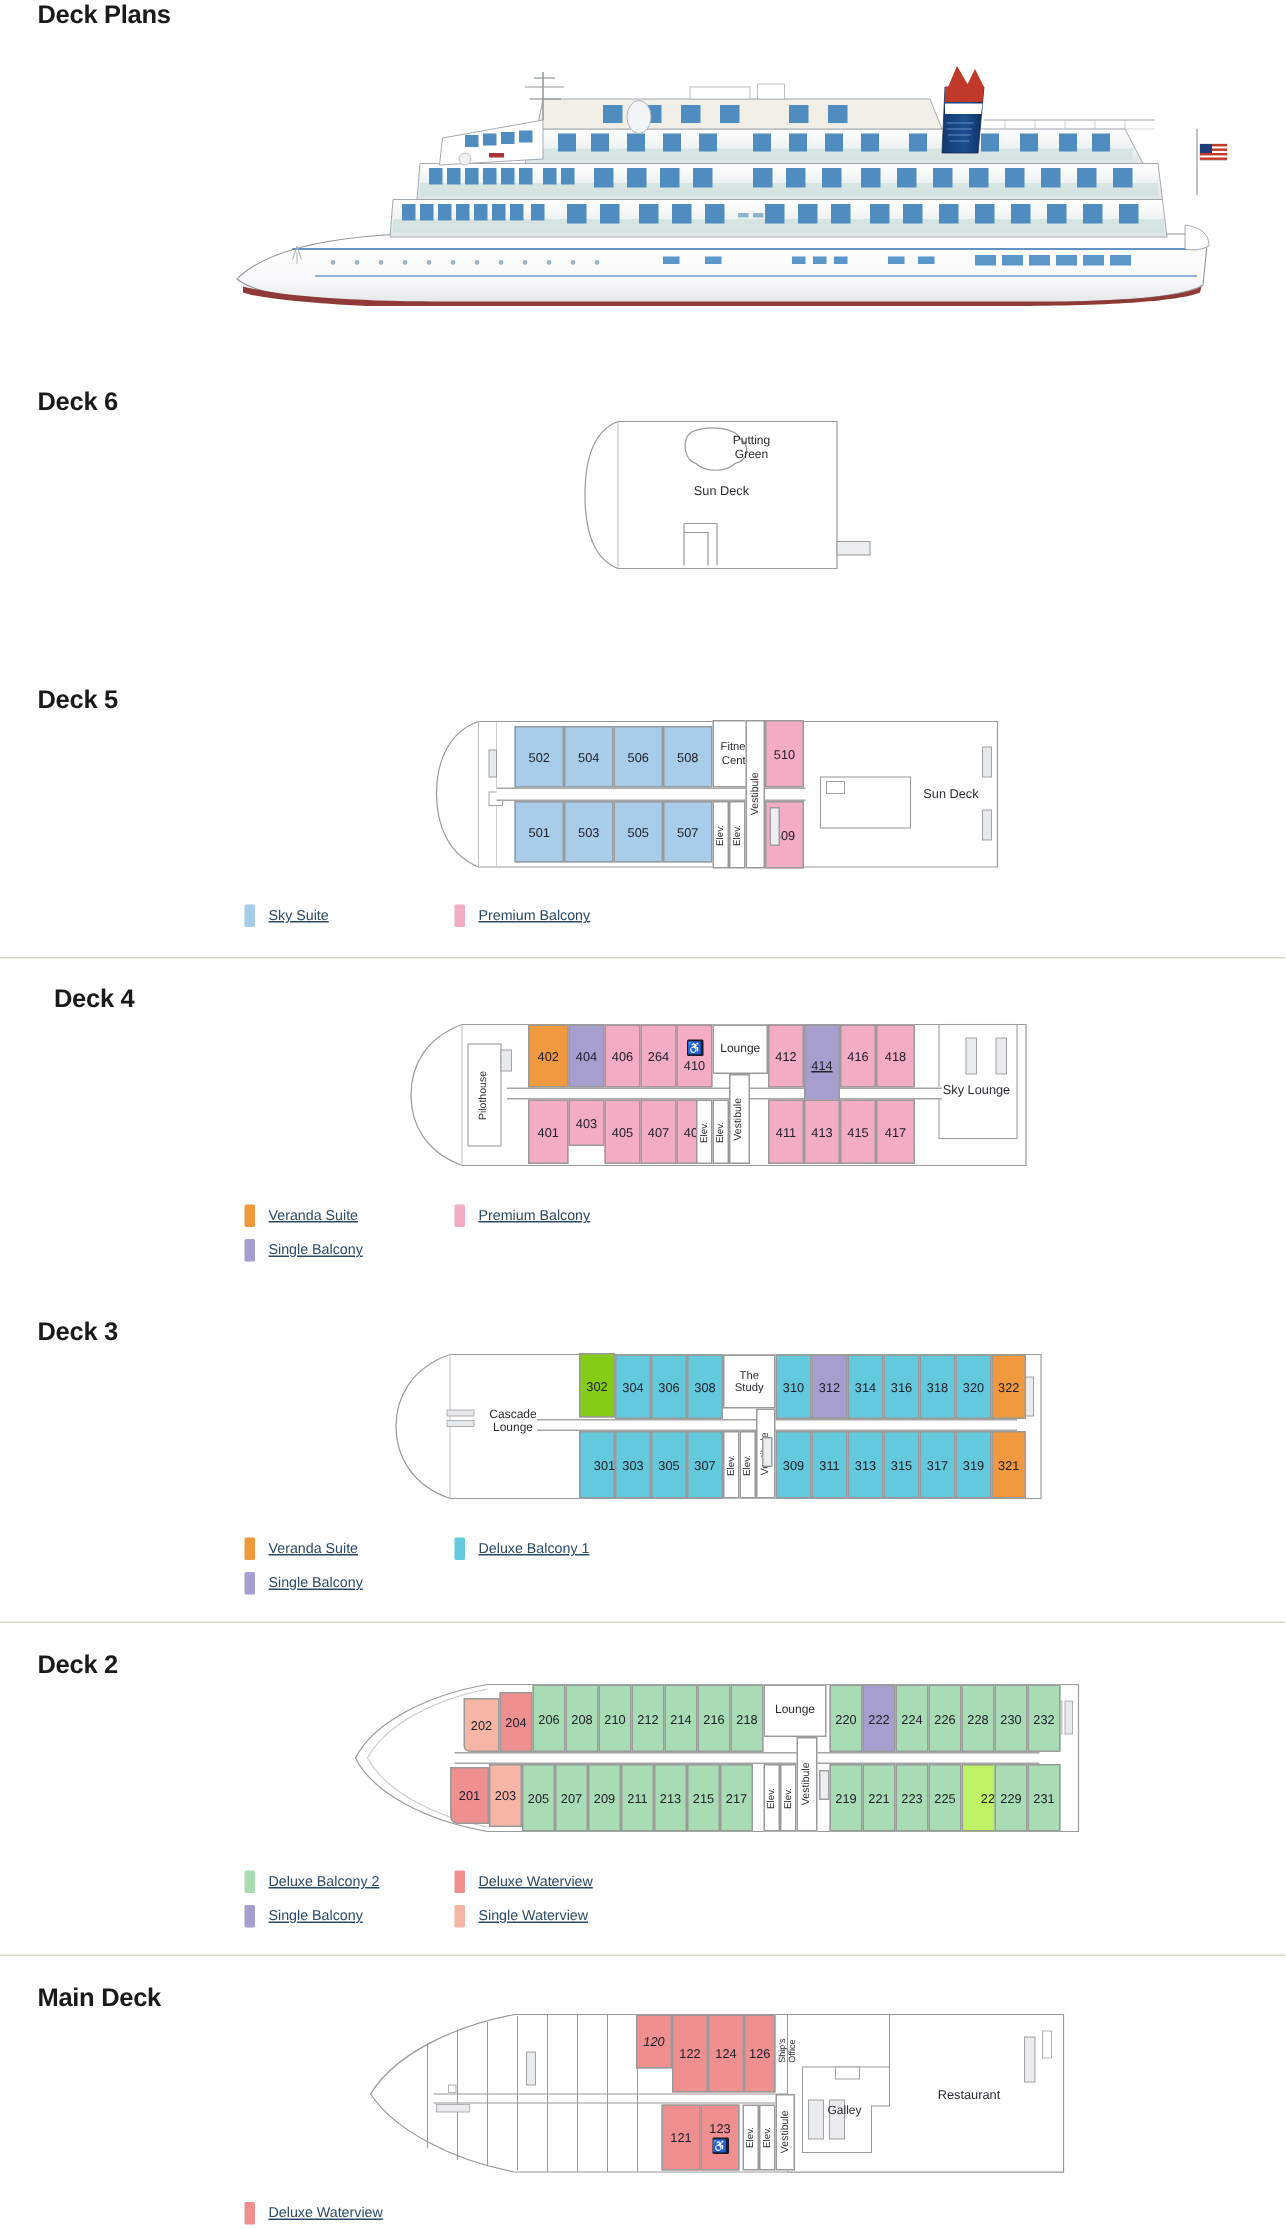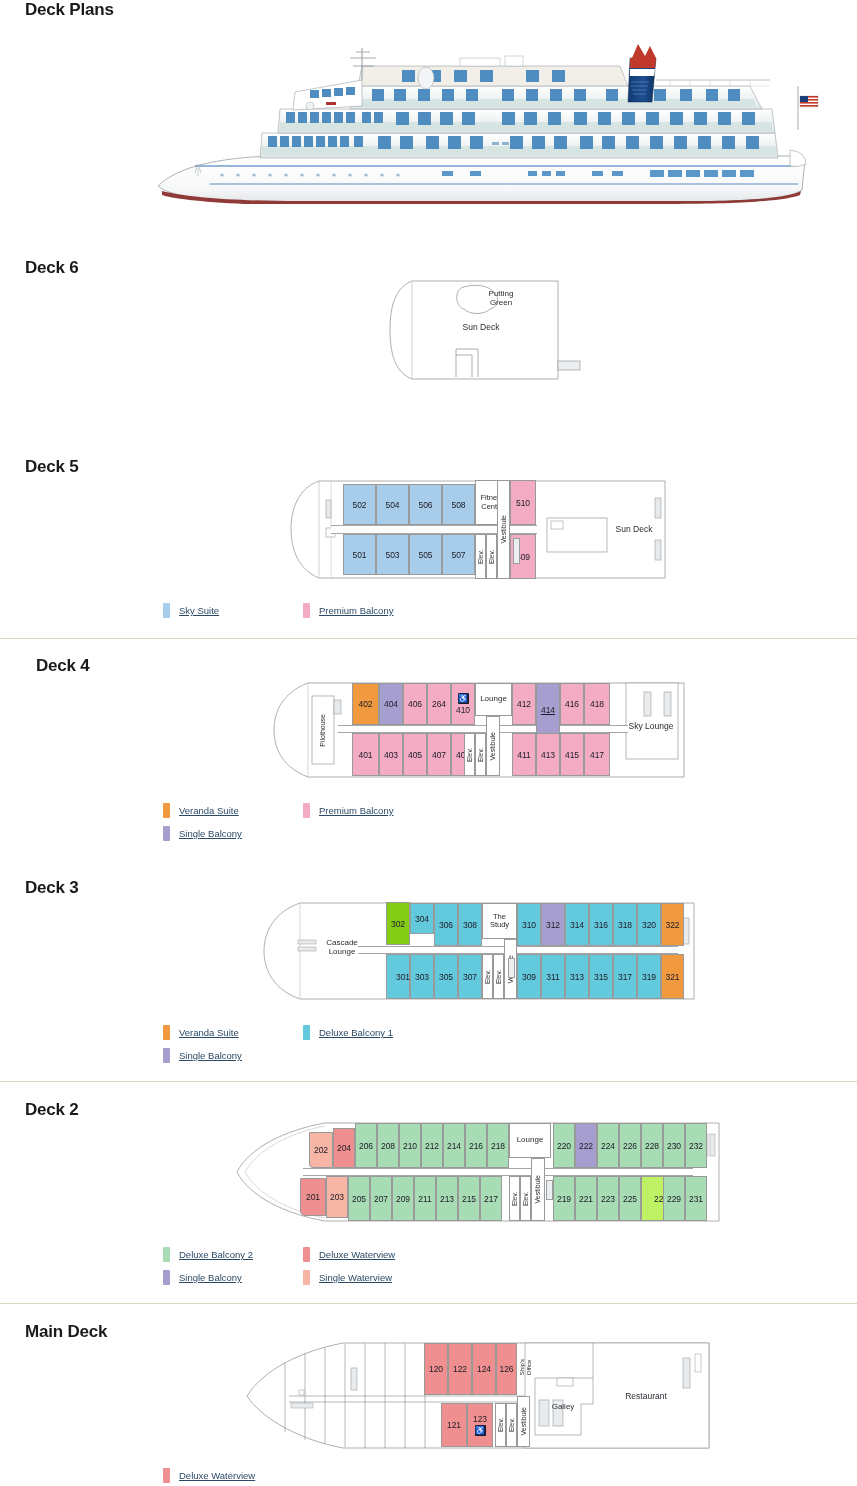--- a/index.html
+++ b/index.html
@@ -417,21 +417,21 @@
   <div class="cabin" style="left: 292px; top: 3px; width: 24px; height: 42px; background: rgb(244, 171, 196);">
       <span>416</span>
     </div>
   <div class="cabin" style="left: 316px; top: 3px; width: 26px; height: 42px; background: rgb(244, 171, 196);">
       <span>418</span>
     </div>
 
   <div class="cabin" style="left: 84px; top: 53px; width: 27px; height: 43px; background: rgb(244, 171, 196);">
       <span>401</span>
     </div>
-  <div class="cabin" style="left: 111px; top: 53px; width: 24px; height: 43px; background: rgb(244, 171, 196);">
+  <div class="cabin" style="left: 111px; top: 53px; width: 24px; height: 31px; background: rgb(244, 171, 196);">
       <span>403</span>
     </div>
   <div class="cabin" style="left: 135px; top: 53px; width: 24px; height: 43px; background: rgb(244, 171, 196);">
       <span>405</span>
     </div>
   <div class="cabin" style="left: 159px; top: 53px; width: 24px; height: 43px; background: rgb(244, 171, 196);">
       <span>407</span>
     </div>
   <div class="cabin" style="left: 183px; top: 53px; width: 24px; height: 43px; background: rgb(244, 171, 196);">
       <span>409</span>
@@ -492,21 +492,21 @@
     <line x1="42" y1="3" x2="42" y2="99" stroke="#c4c4c4" stroke-width="0.7"></line>
     <rect x="40" y="40" width="18" height="4" fill="#e7eaec" stroke="#9a9a9a" stroke-width="0.5"></rect>
     <rect x="40" y="47" width="18" height="4" fill="#e7eaec" stroke="#9a9a9a" stroke-width="0.5"></rect>
     <rect x="424" y="18" width="7" height="26" fill="#e9ecee" stroke="#9a9a9a" stroke-width="0.6"></rect>
   </svg>
   <div class="hall" style="left:100px; top:46px; width:320px; height:8px;"></div>
 
   <div class="cabin" style="left: 128px; top: 2px; width: 24px; height: 43px; background: #84cc16; justify-content: center;">
       <span>302</span>
     </div>
-  <div class="cabin" style="left: 152px; top: 3px; width: 24px; height: 31px; background: rgb(99, 201, 221);">
+  <div class="cabin" style="left: 152px; top: 3px; width: 24px; height: 43px; background: rgb(99, 201, 221);">
       <span>304</span>
     </div>
   <div class="cabin" style="left: 176px; top: 3px; width: 24px; height: 43px; background: rgb(99, 201, 221);">
       <span>306</span>
     </div>
   <div class="cabin" style="left: 200px; top: 3px; width: 24px; height: 43px; background: rgb(99, 201, 221);">
       <span>308</span>
     </div>
   <div class="cabin" style="left: 259px; top: 3px; width: 24px; height: 43px; background: rgb(99, 201, 221);">
       <span>310</span>
@@ -773,21 +773,21 @@
     <rect x="282" y="3" width="184" height="105" fill="#ffffff" stroke="#9a9a9a" stroke-width="0.7"></rect>
     <path d="M292 38 L292 95 L338 95 L338 64 L350 64 L350 38 Z" fill="#ffffff" stroke="#9a9a9a" stroke-width="0.7"></path>
     <rect x="296" y="60" width="10" height="26" fill="#e9ecee" stroke="#9a9a9a" stroke-width="0.6"></rect>
     <rect x="310" y="60" width="10" height="26" fill="#e9ecee" stroke="#9a9a9a" stroke-width="0.6"></rect>
     <rect x="314" y="38" width="16" height="8" fill="#ffffff" stroke="#9a9a9a" stroke-width="0.6"></rect>
     <line x1="350" y1="3" x2="350" y2="38" stroke="#9a9a9a" stroke-width="0.7"></line>
     <rect x="440" y="18" width="7" height="30" fill="#e9ecee" stroke="#9a9a9a" stroke-width="0.6"></rect>
     <rect x="452" y="14" width="6" height="18" fill="#ffffff" stroke="#9a9a9a" stroke-width="0.5"></rect>
   </svg>
 
-  <div class="cabin" style="left: 181px; top: 3px; width: 24px; height: 52px; background: rgb(239, 143, 144);">
+  <div class="cabin" style="left: 181px; top: 3px; width: 24px; height: 36px; background: rgb(239, 143, 144); font-style: italic;">
       <span>120</span>
     </div>
   <div class="cabin" style="left: 205px; top: 3px; width: 24px; height: 52px; background: rgb(239, 143, 144);">
       <span>122</span>
     </div>
   <div class="cabin" style="left: 229px; top: 3px; width: 24px; height: 52px; background: rgb(239, 143, 144);">
       <span>124</span>
     </div>
   <div class="cabin" style="left: 253px; top: 3px; width: 21px; height: 52px; background: rgb(239, 143, 144);">
       <span>126</span>

